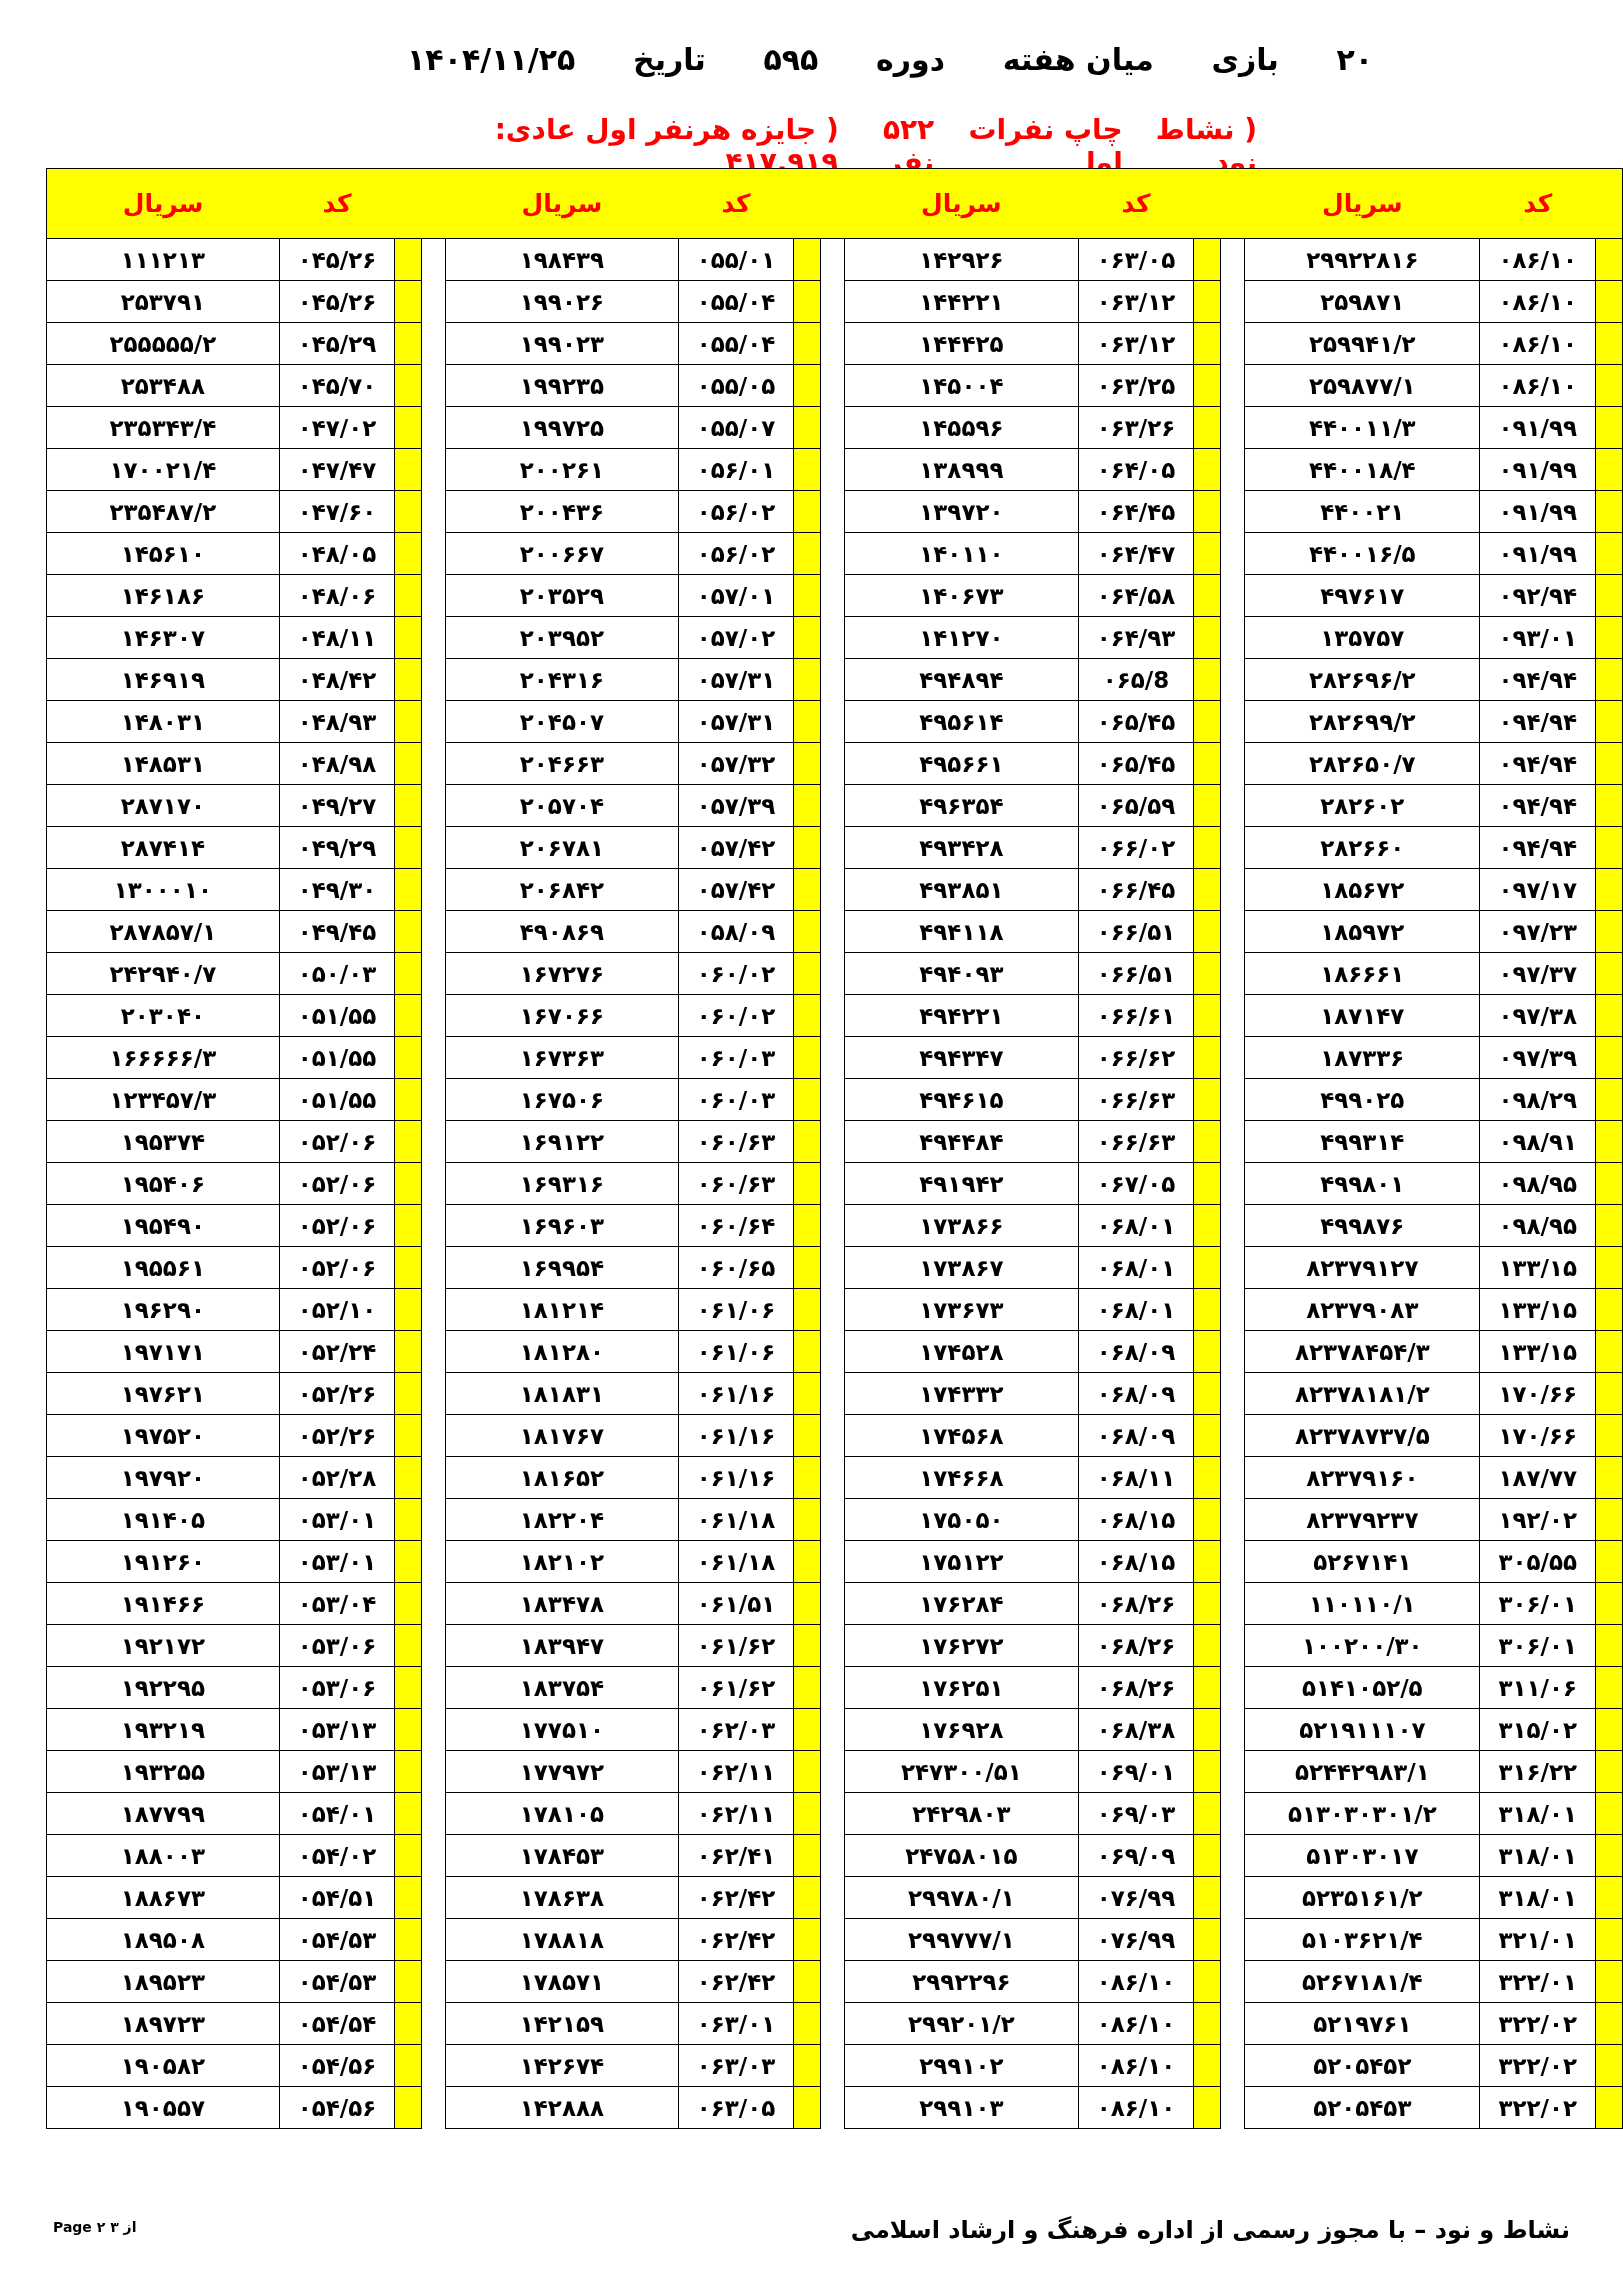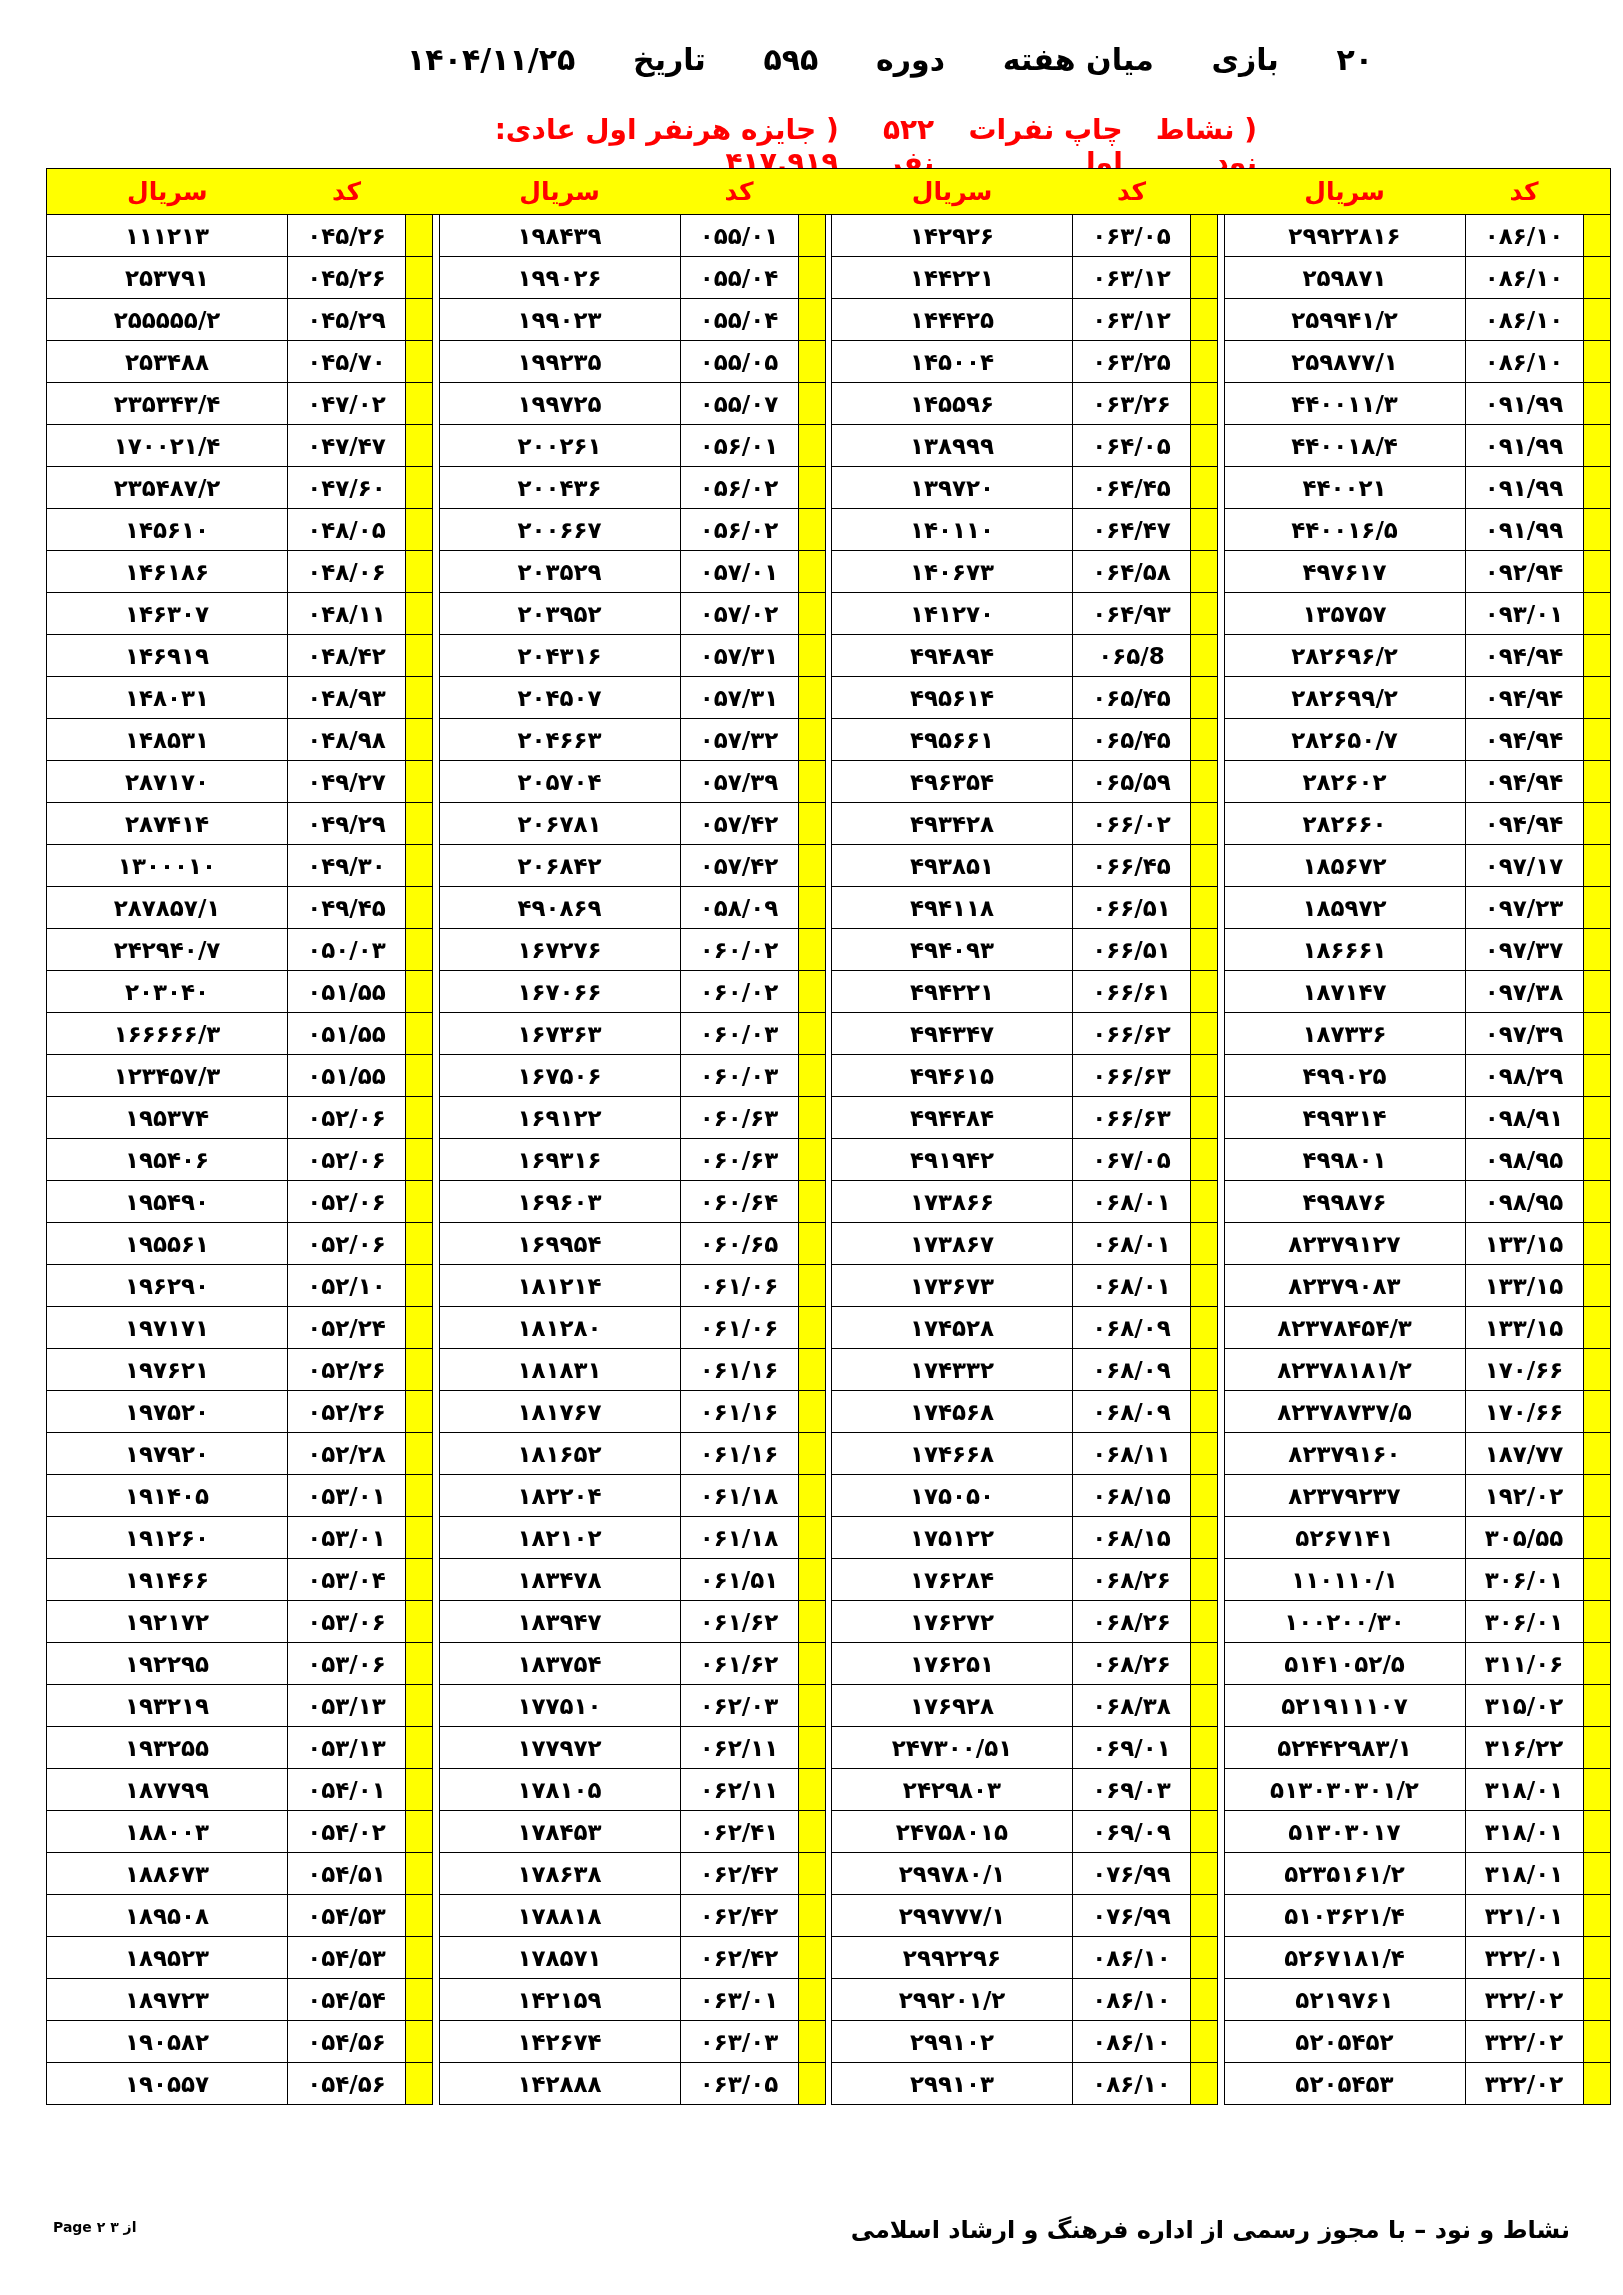--- a/index.html
+++ b/index.html
@@ -19,21 +19,21 @@
     display:flex;direction:rtl;justify-content:space-between;align-items:baseline;
     font-size:28px;font-weight:bold;color:#ff0000;
   }
   table.win{
     position:absolute;top:168px;left:46px;
     border-collapse:collapse;table-layout:fixed;
   }
   col.cs{width:241px;} col.cc{width:118px;} col.cy{width:27px;} col.cg{width:6.5px;}
   thead th{
     height:45px;background:#ffff00;color:#ff0000;font-size:25px;font-weight:bold;
-    border-top:1.9px solid #000;border-bottom:1.9px solid #000;padding:0;text-align:center;
+    border-top:1.9px solid #000;border-bottom:1.9px solid #000;padding:12px;text-align:center;
   }
   thead th:first-child{border-left:1.9px solid #000;}
   thead th:last-child{border-right:1.9px solid #000;}
   tbody td{
     height:41px;border:1.9px solid #000;padding:0;margin:0;
     text-align:center;vertical-align:middle;font-size:23px;font-weight:bold;
     direction:ltr;white-space:nowrap;overflow:hidden;
   }
   tbody td.sep{background:#ffff00;}
   tbody td.gap{border:none;background:#ffffff;}

